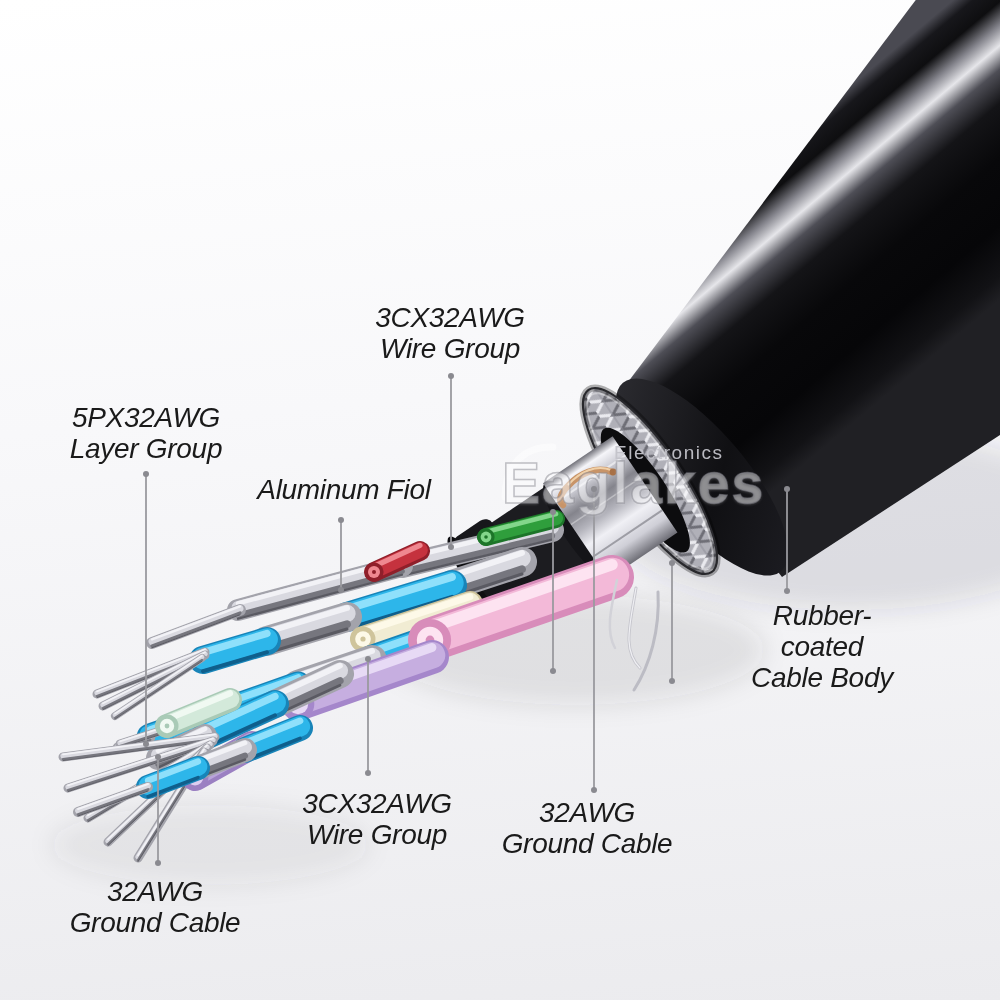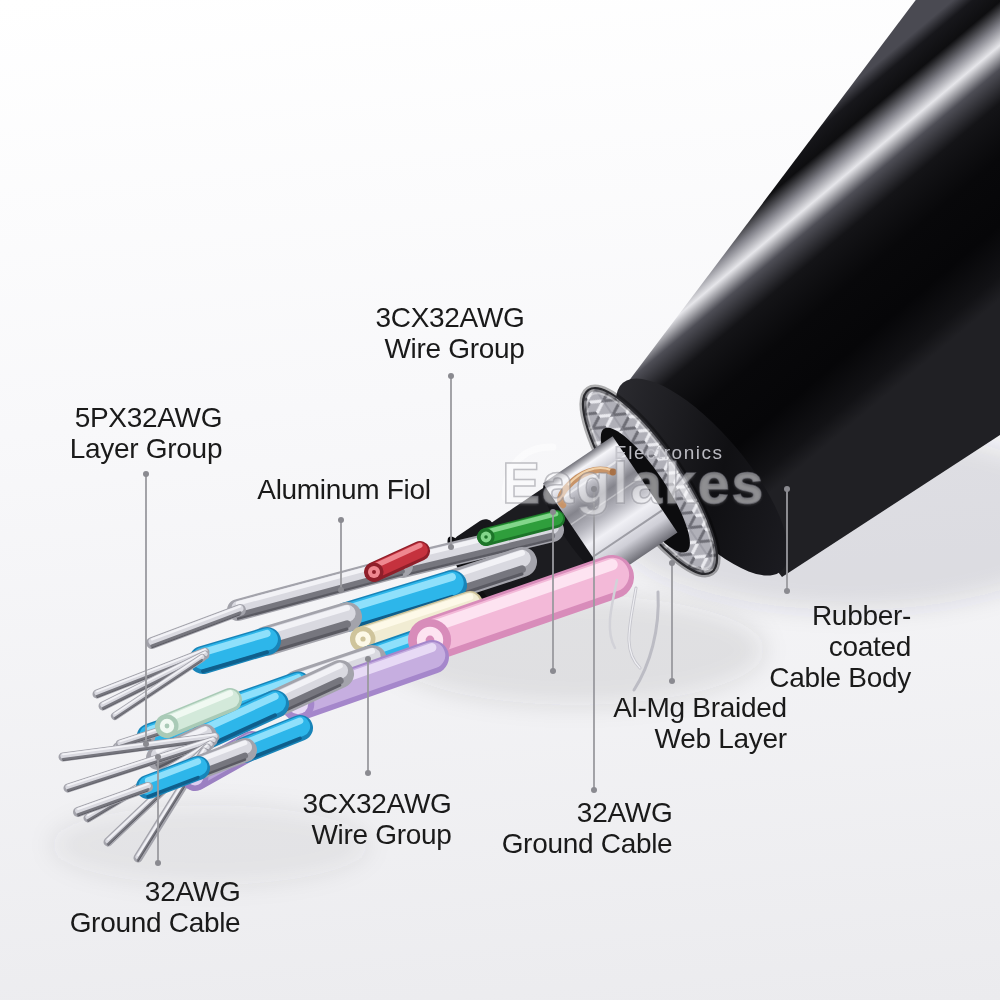--- a/index.html
+++ b/index.html
@@ -5,21 +5,21 @@
   html,body{margin:0;padding:0;}
   .stage{
     position:relative;width:1000px;height:1000px;overflow:hidden;
     background:linear-gradient(175deg,#ffffff 0%,#f8f8fa 40%,#ebebee 100%);
     font-family:"Liberation Sans", sans-serif;
   }
   .stage svg{position:absolute;left:0;top:0;}
   .lbl{
     position:absolute;transform:translateX(-50%);
     font-size:28px;line-height:31px;color:#1a1a1a;
-    text-align:right;white-space:pre-line;letter-spacing:-0.3px;
+    text-align:center;white-space:pre-line;letter-spacing:-0.3px;font-style:italic;
   }
   .wm-sub{
     position:absolute;left:614px;top:442px;font-size:19px;
     color:#c3c3ca;letter-spacing:1.5px;opacity:.95;
   }
   .wm-main{
     position:absolute;left:502px;top:450px;font-size:57px;font-weight:bold;
     letter-spacing:2px;color:rgba(250,250,252,0.38);
     -webkit-text-stroke:1.5px rgba(135,135,143,0.5);
     text-shadow:0 1px 3px rgba(255,255,255,0.25);
@@ -326,21 +326,19 @@
   <div class="wm-sub">Electronics</div>
   <div class="wm-main">Eaglakes</div>
 
   <div class="lbl" style="left:450px;top:302px;">3CX32AWG
 Wire Group</div>
   <div class="lbl" style="left:146px;top:402px;">5PX32AWG
 Layer Group</div>
   <div class="lbl" style="left:344px;top:474px;">Aluminum Fiol</div>
   <div class="lbl" style="left:803px;top:600px;margin-left:19px;">Rubber-coated
 Cable Body</div>
-  <div class="lbl" style="left:700px;top:692px;">Al-Mg Braided
-Web Layer</div>
   <div class="lbl" style="left:377px;top:788px;">3CX32AWG
 Wire Group</div>
   <div class="lbl" style="left:587px;top:797px;">32AWG
 Ground Cable</div>
   <div class="lbl" style="left:155px;top:876px;">32AWG
 Ground Cable</div>
 </div>
 
 </body></html>

